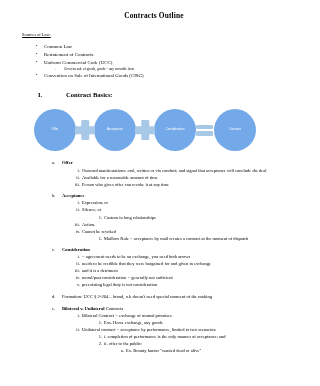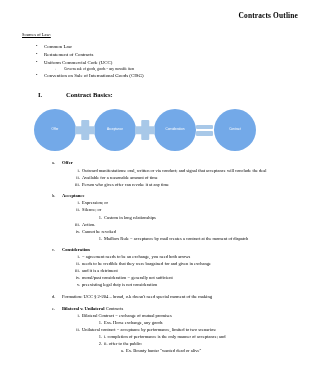--- a/index.html
+++ b/index.html
@@ -18,21 +18,21 @@
   .page {
     width: 298px;
     height: 386px;
     box-sizing: border-box;
     padding: 0;
     position: relative;
   }
 
   
   .doc-title {
-    text-align: right;
+    text-align: center;
     font-weight: bold;
     font-size: 7.4px;
     letter-spacing: 0.15px;
     margin: 12px 0 0 0;
     line-height: 1.1;
     padding-left: 10px;
   }
 
   
   .sources-label {

